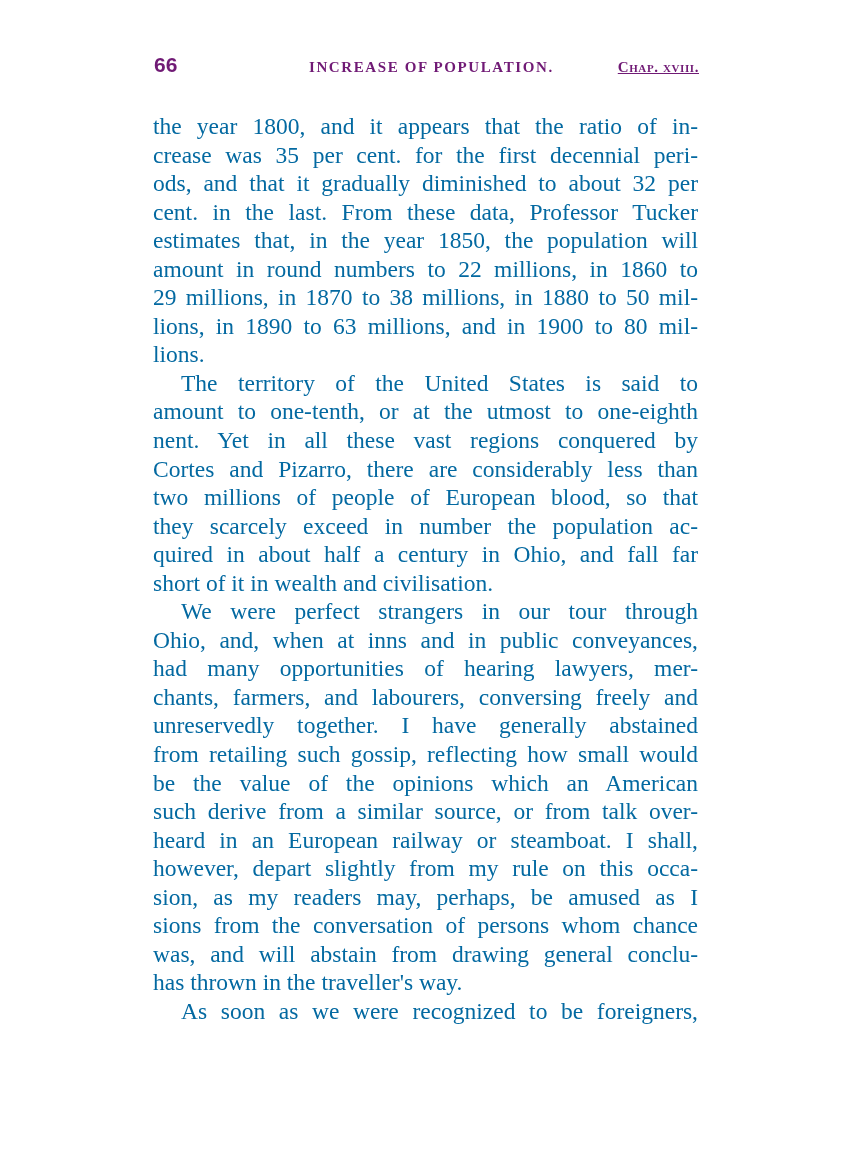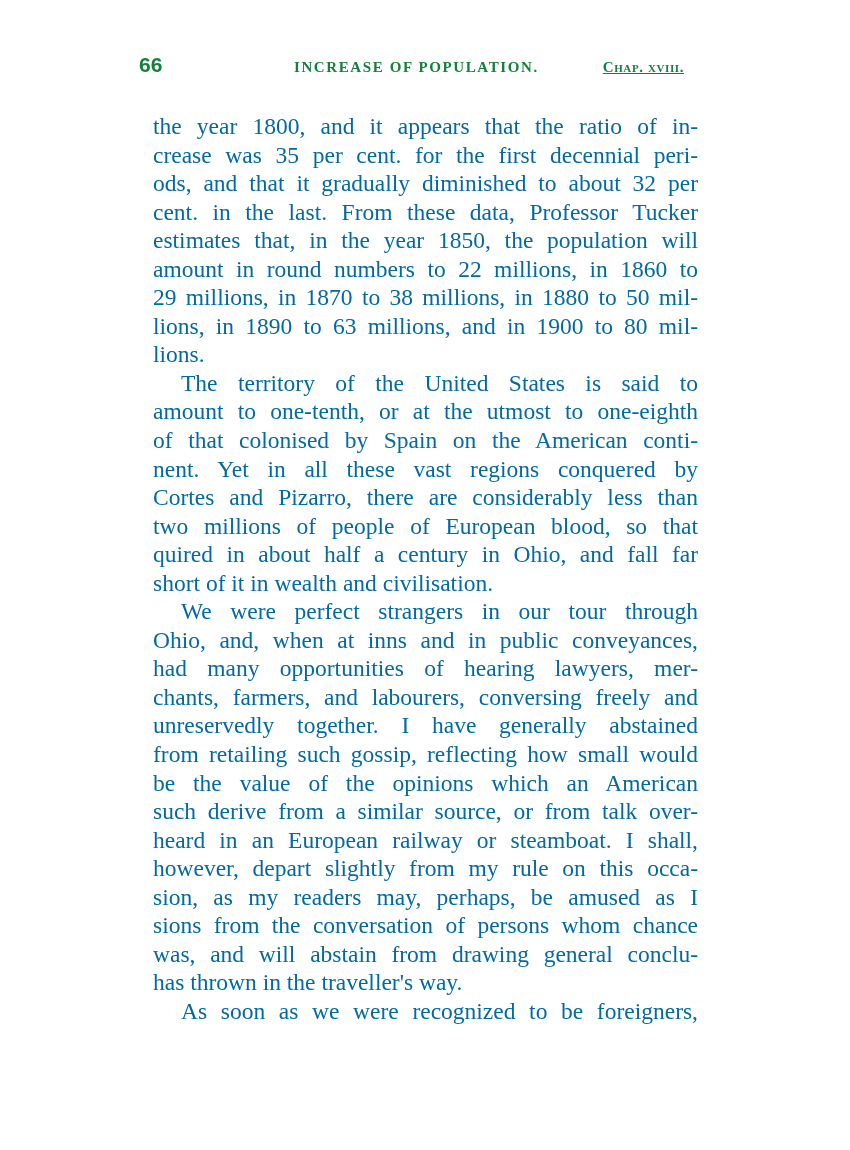--- a/index.html
+++ b/index.html
@@ -18,26 +18,26 @@
     .page {
       position: absolute;
       left: 0;
       top: 0;
       width: 850px;
       height: 1150px;
       background: #ffffff;
     }
     .running-head {
       position: absolute;
-      left: 139px;
+      left: 154px;
       top: 50px;
       width: 545px;
       height: 30px;
       font-family: "Liberation Serif", serif;
-      color: #15803d;
+      color: #701a75;
     }
     .page-number {
       position: absolute;
       left: 0;
       top: 0;
       font-family: "Liberation Sans", sans-serif;
       font-weight: bold;
       font-size: 21px;
       line-height: 30px;
     }
@@ -108,24 +108,24 @@
       <span class="line">estimates that, in the year 1850, the population will</span>
       <span class="line">amount in round numbers to 22 millions, in 1860 to</span>
       <span class="line">29 millions, in 1870 to 38 millions, in 1880 to 50 mil-</span>
       <span class="line">lions, in 1890 to 63 millions, and in 1900 to 80 mil-</span>
       <span class="line last">lions.</span>
     </div>
 
     <div>
       <span class="line indent">The territory of the United States is said to</span>
       <span class="line">amount to one-tenth, or at the utmost to one-eighth</span>
-      <span class="line">of that colonised by Spain on the American conti-</span>
       <span class="line">nent.  Yet in all these vast regions conquered by</span>
       <span class="line">Cortes and Pizarro, there are considerably less than</span>
       <span class="line">two millions of people of European blood, so that</span>
+      <span class="line">they scarcely exceed in number the population ac-</span>
       <span class="line">quired in about half a century in Ohio, and fall far</span>
       <span class="line last">short of it in wealth and civilisation.</span>
     </div>
 
     <div>
       <span class="line indent">We were perfect strangers in our tour through</span>
       <span class="line">Ohio, and, when at inns and in public conveyances,</span>
       <span class="line">had many opportunities of hearing lawyers, mer-</span>
       <span class="line">chants, farmers, and labourers, conversing freely and</span>
       <span class="line">unreservedly together.  I have generally abstained</span>

